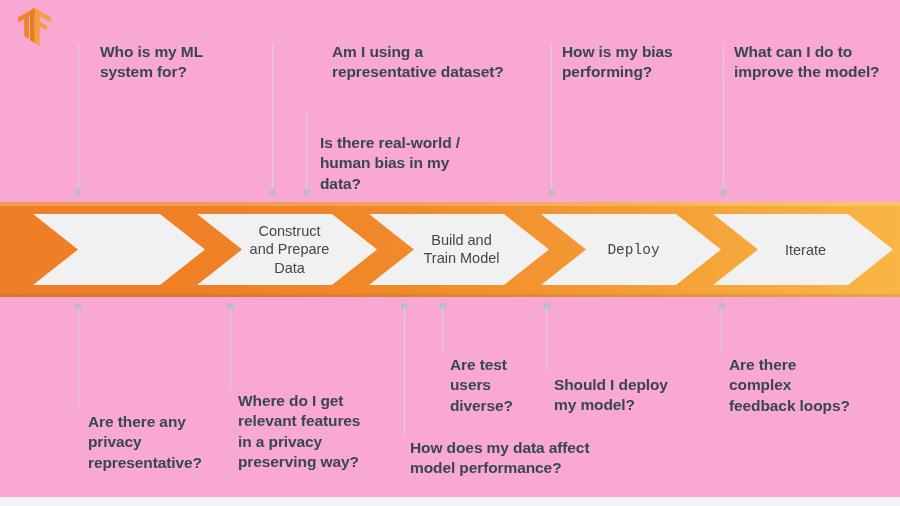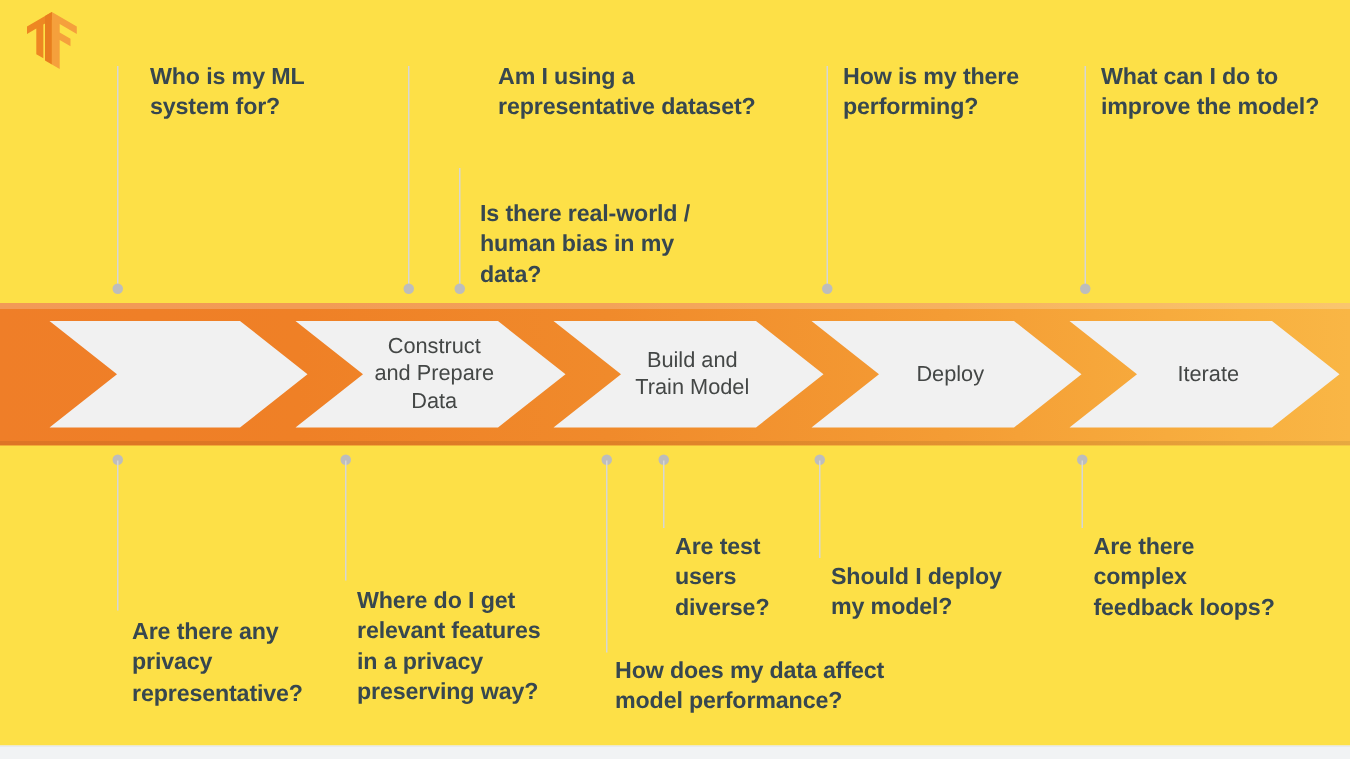--- a/index.html
+++ b/index.html
@@ -12,21 +12,21 @@
     height: 506px;
     position: relative;
     overflow: hidden;
     font-family: "Liberation Sans", sans-serif;
     color: #3c4043;
   }
 
   #slide {
     position: absolute;
     inset: 0;
-    background: #fde047;
+    background: #f9a8d4;
   }
 
   
   .tf-logo {
     position: absolute;
     left: 18px;
     top: 8px;
     width: 34px;
     height: 38px;
   }
@@ -144,21 +144,21 @@
   <div class="callout" style="left:100px; top:42px; width:180px;">Who is my ML
 system for?</div>
 
   <div class="callout" style="left:284px; top:42px; width:240px;margin-left:48px;">Am I using a
 representative dataset?</div>
 
   <div class="callout" style="left:320px; top:112px; width:190px;margin-top:21px;">Is there real-world /
 human bias in my
 data?</div>
 
-  <div class="callout" style="left:562px; top:42px; width:180px;">How is my there
+  <div class="callout" style="left:562px; top:42px; width:180px;">How is my bias
 performing?</div>
 
   <div class="callout" style="left:734px; top:42px; width:180px;">What can I do to
 improve the model?</div>
 
   <div class="banner">
     <div class="banner-sheen"></div>
 
     <svg class="chevrons" width="900" height="95" viewBox="0 0 900 95" preserveAspectRatio="none" xmlns="http://www.w3.org/2000/svg">
       <g fill="#f1f1f1">
@@ -171,21 +171,21 @@
     </svg>
 
 
     <div class="step-label" style="left:222px; width:135px;">Construct
 and Prepare
 Data</div>
 
     <div class="step-label" style="left:394px; width:135px;">Build and
 Train Model</div>
 
-    <div class="step-label" style="left:566px; width:135px;">Deploy</div>
+    <div class="step-label" style="left:566px; width:135px;font-family:Liberation Mono, monospace;">Deploy</div>
 
     <div class="step-label" style="left:738px; width:135px;">Iterate</div>
 
     <div class="banner-shadow"></div>
   </div>
 
   <div class="dot" style="left:78px; top:303px;"></div>
   <div class="connector" style="left:78px; top:307px; height:100px;"></div>
 
   <div class="dot" style="left:230px; top:303px;"></div>

